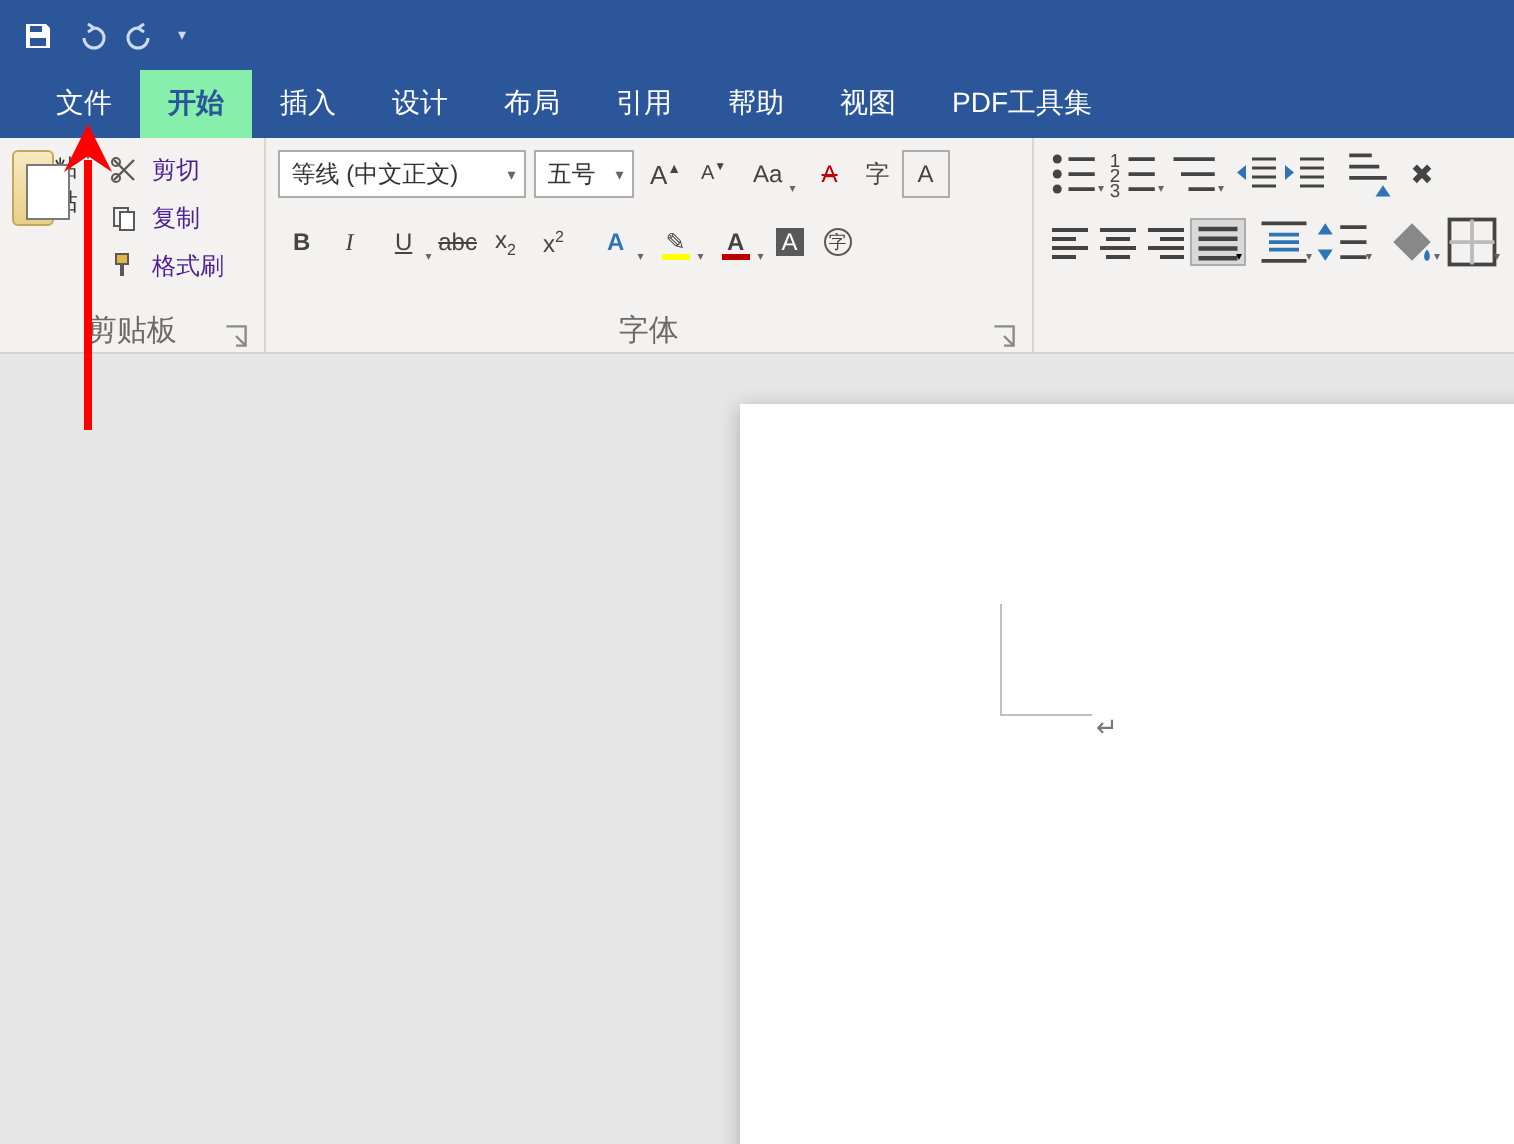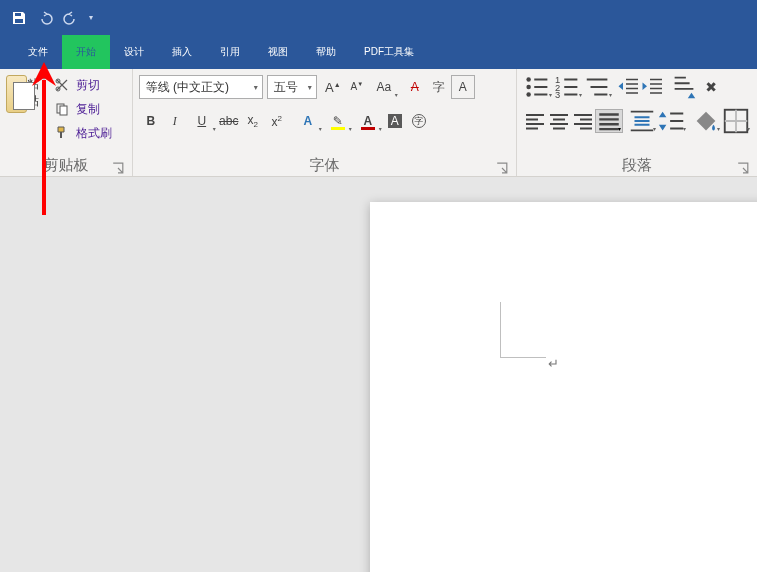--- a/index.html
+++ b/index.html
@@ -28,28 +28,28 @@
     height: 34px;
     background: #2b579a;
     display: flex;
     align-items: stretch;
     padding-left: 14px;
   }
   .tab {
     padding: 0 14px;
     display: flex; align-items: center;
     color: #fff;
-    font-size: 10px;
+    font-size: 14px;
     cursor: pointer;
     position: relative;
   }
   .tab.active {
-    background: #22c55e;
+    background: #86efac;
     color: #2b579a;
-    font-weight: 400;
+    font-weight: 700;
   }
   .tab.tell-me { padding-left: 6px; }
   .bulb-icon {
     width: 22px; height: 22px; margin-right: 4px;
     display: flex; align-items:center; justify-content:center;
   }
 
   .ribbon {
     height: 108px;
     background: #f3f2f1;
@@ -187,25 +187,26 @@
       </svg>
   </div>
   <div class="qat-btn" style="width:14px">
     <span style="font-size:8px;color:#cdd9ef">▾</span>
   </div>
 </div>
 
 <div class="tabs">
   <div class="tab">文件</div>
   <div class="tab active">开始</div>
+  <div class="tab">插入</div>
   <div class="tab">设计</div>
-  <div class="tab">插入</div>
+  <div class="tab">布局</div>
   <div class="tab">引用</div>
+  <div class="tab">帮助</div>
   <div class="tab">视图</div>
-  <div class="tab">帮助</div>
   <div class="tab">PDF工具集</div>
 </div>
 
 <div class="ribbon">
 
   <div class="group" style="width:134px">
     <div class="group-content">
       <div class="clip-left">
         <div class="paste-icon"></div>
         <div class="clip-left-label">粘贴</div>
@@ -419,26 +420,20 @@
           </div>
         <div class="ico-btn wide">
             <svg viewBox="0 0 16 16">
               <rect x="2" y="2" width="12" height="12" fill="none" stroke="#444"></rect>
               <path stroke="#bbb" d="M2 8h12M8 2v12"></path>
             </svg>
             <span class="sub-caret">▾</span>
           </div>
       </div>
     </div>
-    <div class="group-label">
-      <span>段落</span>
-      <svg class="group-launcher" viewBox="0 0 10 10">
-          <path fill="none" stroke="#8a8a8a" d="M1 1h8v8M5 5l4 4M9 5v4H5"></path>
-        </svg>
-    </div>
   </div>
 </div>
 
 <div class="doc-area">
   <div class="page">
     <div style="position:absolute;left:130px;top:100px;width:46px;height:56px;border-left:1px solid #bfbfbf;border-bottom:1px solid #bfbfbf"></div>
     <span style="position:absolute;left:178px;top:154px;color:#777;font-size:13px">↵</span>
   </div>
 </div>
 

